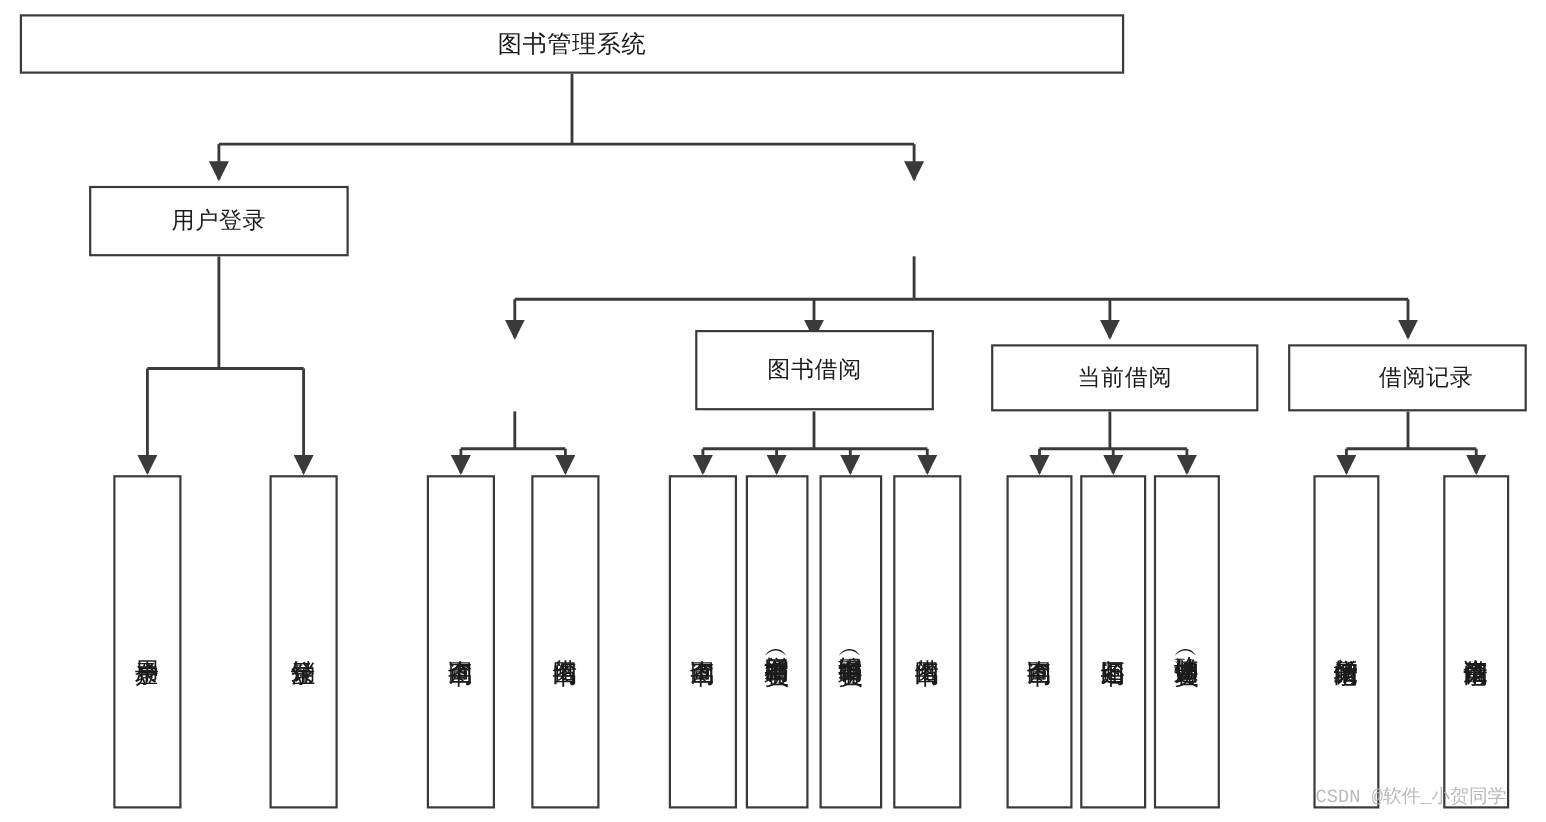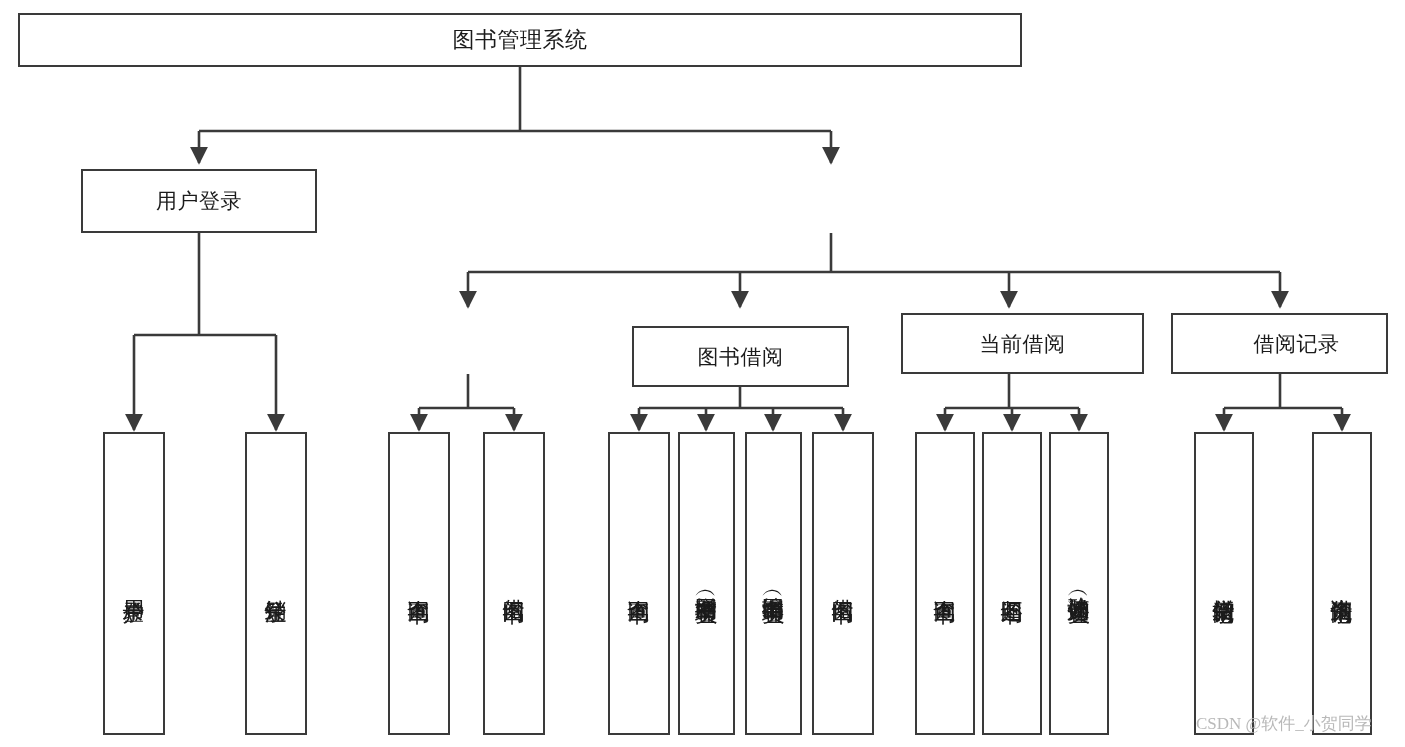--- a/index.html
+++ b/index.html
@@ -56,21 +56,21 @@
     letter-spacing: 1px;
     max-height: 100%;
   }
   .watermark {
     position: absolute;
     left: 1196px;
     top: 712px;
     font-size: 17px;
     color: #b9b9b9;
     white-space: nowrap;
-    font-family: Liberation Serif, serif;
+    font-family: Liberation Mono, monospace;
   }
 </style>
 </head>
 <body>
 
 <div id="canvas">
 
   <svg id="edges" viewBox="0 0 1405 747" width="1405" height="747" xmlns="http://www.w3.org/2000/svg">
     <defs>
       <marker id="arrow" viewBox="0 0 10 10" refX="9" refY="5" markerWidth="7" markerHeight="7" orient="auto-start-reverse">
@@ -126,21 +126,21 @@
   <div class="node horiz root" style="left:18px; top:13px; width:1004px; height:54px;">
     <span class="lbl">图书管理系统</span>
   </div>
 
   <div class="node horiz" style="left:81px; top:169px; width:236px; height:64px;">
     <span class="lbl">用户登录</span>
   </div>
 
 
 
-  <div class="node horiz" style="left:632px; top:326px; width:217px; height:61px;">
+  <div class="node horiz" style="left:632px; top:300px; width:217px; height:73px;">
     <span class="lbl">图书借阅</span>
   </div>
 
   <div class="node horiz" style="left:901px; top:313px; width:243px; height:61px;">
     <span class="lbl">当前借阅</span>
   </div>
 
   <div class="node horiz" style="left:1171px; top:313px; width:217px; height:61px;padding-left:34px;">
     <span class="lbl">借阅记录</span>
   </div>

